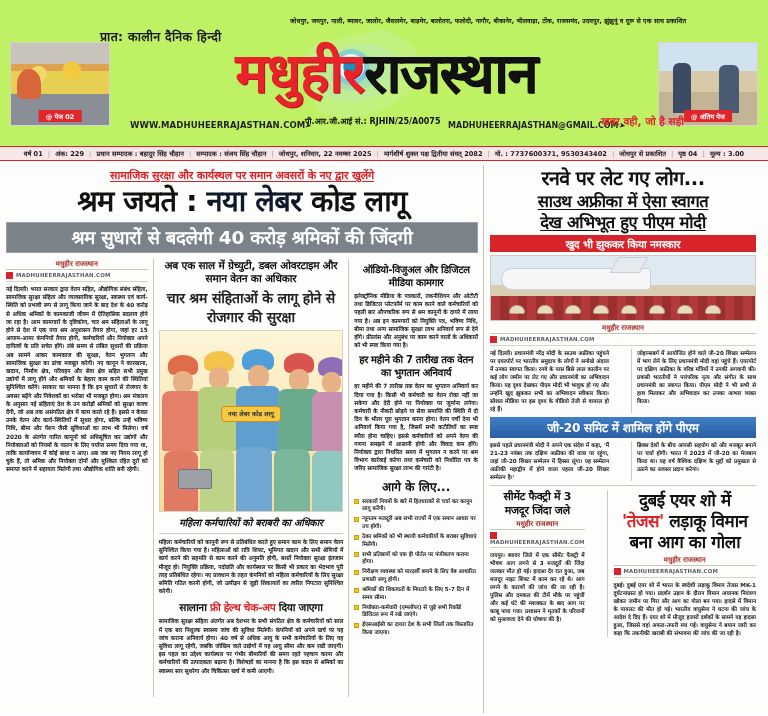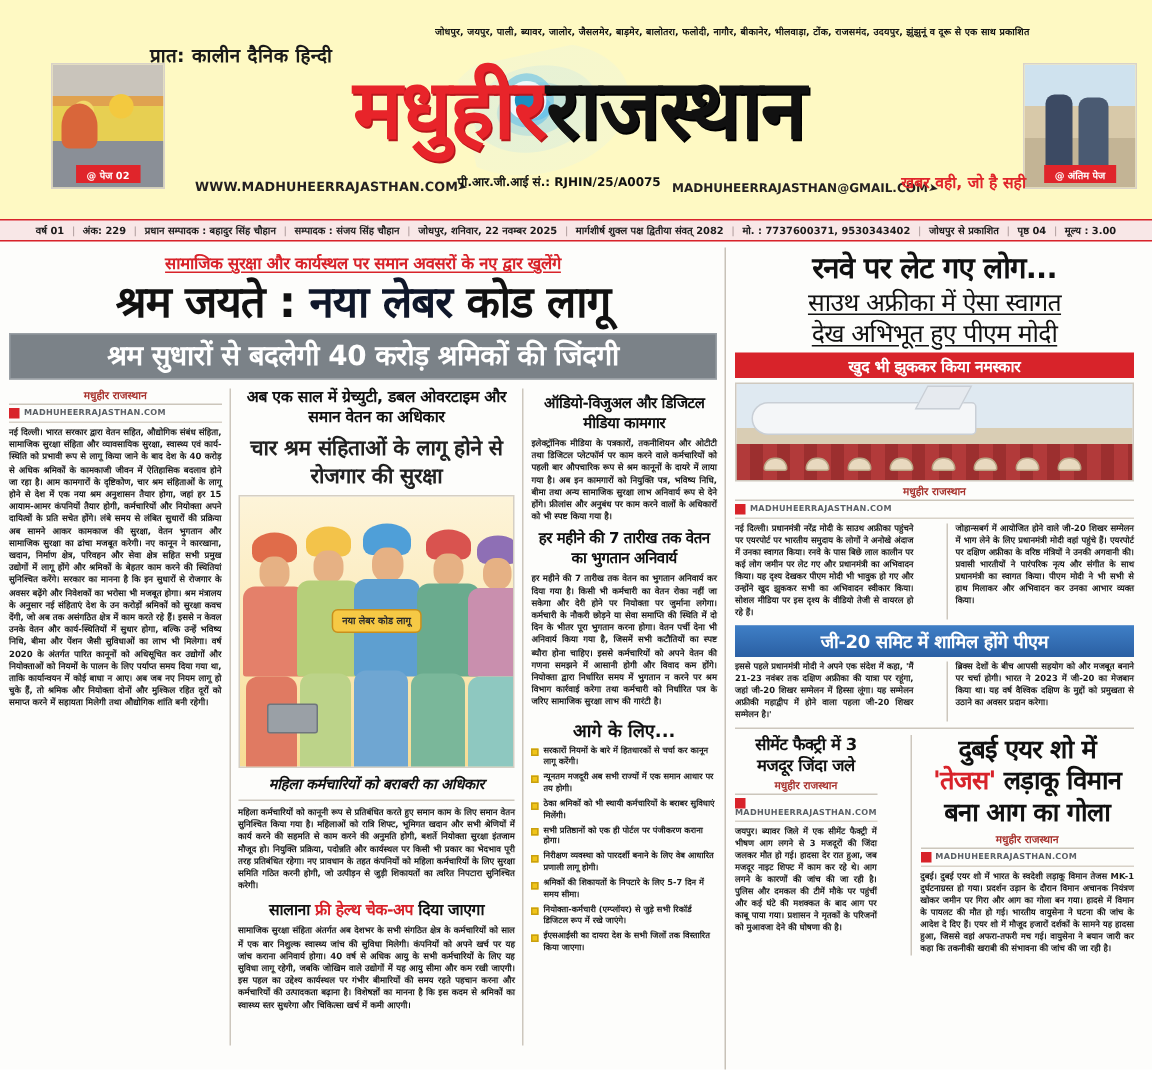--- a/index.html
+++ b/index.html
@@ -6,21 +6,21 @@
   * { box-sizing: border-box; margin: 0; padding: 0; }
   html, body {
     width: 768px; height: 716px;
     background: #ffffff;
     font-family: "DejaVu Sans", "Liberation Sans", sans-serif;
     overflow: hidden;
   }
   .page { position: relative; width: 768px; height: 716px; background:#fdfdfb; }
 
   
-  .masthead { position: relative; height: 146px; background:#fef9c3; padding: 0 6px; }
+  .masthead { position: relative; height: 146px; background:#bef264; padding: 0 6px; }
   .cities {
     position:absolute; left:290px; top:16px; width:470px;
     font-size:6.3px; font-weight:700; color:#111; letter-spacing:.1px;
     white-space:nowrap; overflow:hidden; text-align:left;
   }
   .pratah {
     position:absolute; left:100px; top:28px;
     font-size:12.5px; font-weight:700; color:#1a1a1a;
     letter-spacing:.3px;
   }
@@ -40,22 +40,22 @@
   .title-main {
     position:absolute; left:0; top:0; width:100%;
     font-family:"DejaVu Sans","Liberation Sans",sans-serif;
     font-size:55px; font-weight:900; line-height:70px;
     white-space:nowrap; text-align:center; letter-spacing:-1px;
   }
   .t-red { color:#e8242a; text-shadow: 1px 1px 0 #b8161b; }
   .t-blk { color:#111; text-shadow: 1px 1px 0 #000; }
 
   .photo-l, .photo-r {
-    position:absolute; top:42px; width:76px; height:84px;
-    border:1px solid #d9d2c8; overflow:hidden;margin-left:24px;
+    position:absolute; top:42px; width:100px; height:84px;
+    border:1px solid #d9d2c8; overflow:hidden;
   }
   .photo-l { left:10px; }
   .photo-r { right:10px; }
   .pl-img{
     width:100%;height:100%;
     background:
       radial-gradient(circle at 28% 38%, #f2d86a 0 9%, rgba(0,0,0,0) 10%),
       radial-gradient(circle at 62% 34%, #f3c93f 0 11%, rgba(0,0,0,0) 12%),
       linear-gradient(180deg,#c9c4bb 0 26%, #e0a24f 26% 34%, #e7cf52 34% 62%, #8a8f97 62% 100%);
   }
@@ -201,21 +201,21 @@
   .bul .dot{ width:5px;height:5px;background:#f0c419; flex:0 0 5px; margin-top:1.5px; border:.5px solid #c9a00f;}
   .bul .txt{ font-size:5.5px; line-height:7.6px; font-weight:700; color:#1c1c1c; }
   .hr-thin{ border-top:1px solid #cdc7bd; margin:4px 0; }
 
   
   .r-h1{
     text-align:center; font-size:19.5px; font-weight:900; line-height:24px;
     color:#111; letter-spacing:-.5px; white-space:nowrap; margin-top:2px;
   }
   .r-h2{
-    text-align:center; font-size:16.5px; font-weight:400; line-height:21px;
+    text-align:center; font-size:16.5px; font-weight:700; line-height:21px;
     color:#111; letter-spacing:-.4px; text-decoration:underline;
     text-underline-offset:2px; white-space:nowrap;
   }
   .r-redband{
     text-align:center; background:#d8232a; color:#fff; font-size:10.5px;
     font-weight:800; padding:1.5px 0; margin-top:2px; letter-spacing:-.2px;
   }
   .r-photo{
     height:66px; margin-top:3px; border:1px solid #cfc9bf; position:relative;
     background:linear-gradient(180deg,#dfe9f1 0 46%, #d9cdb4 46% 62%, #b9ab8f 62% 100%);

